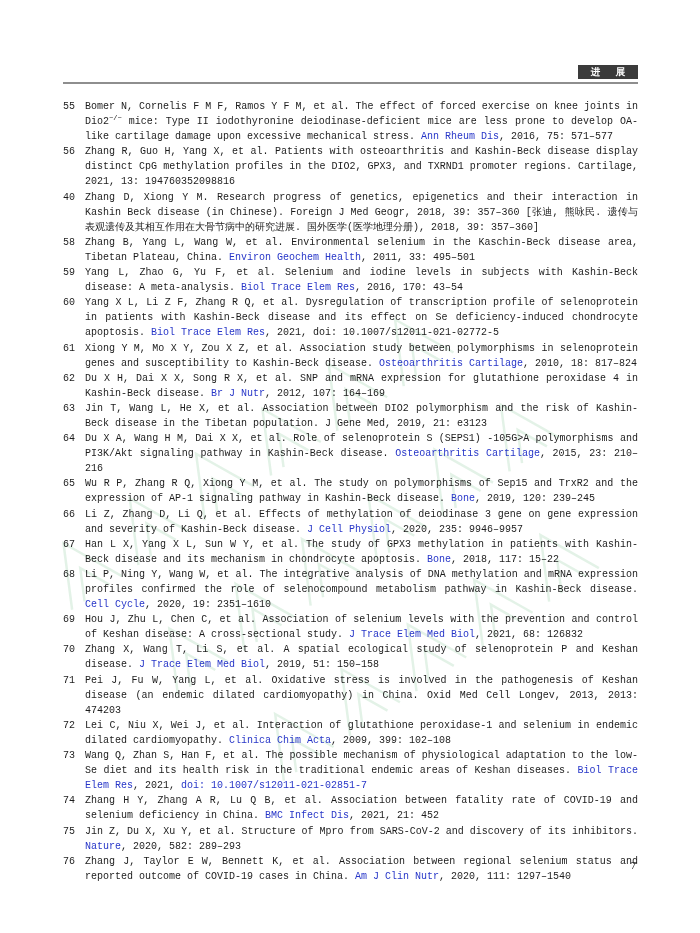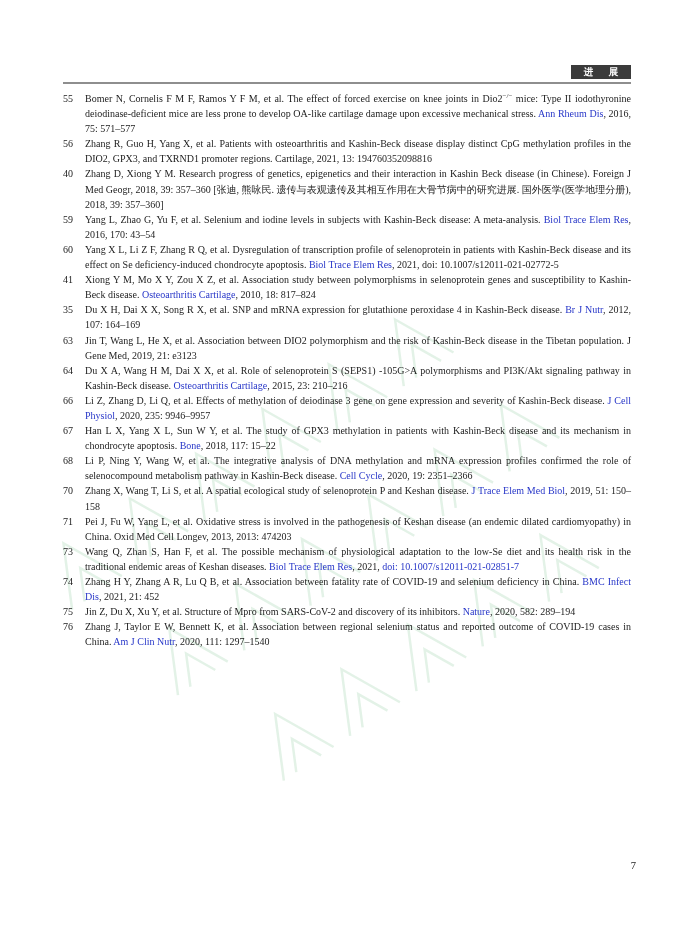--- a/index.html
+++ b/index.html
@@ -9,40 +9,41 @@
     position: relative;
     overflow: hidden;
     font-family: "Liberation Serif", "DejaVu Serif", serif;
     color: #1c1c1c;
   }
   .watermark-layer {
     position: absolute; left: 0; top: 0; width: 700px; height: 933px;
     z-index: 0; pointer-events: none;
   }
   .content {
-    position: absolute; left: 63px; right: 69px; top: 64px;
+    position: absolute; left: 63px; right: 62px; top: 64px;
     z-index: 1;
   }
   .header-row {
     display: flex; justify-content: flex-end; align-items: center;
     height: 15px;
   }
   .header-tag {
     background: #3b3b3b; color: #ffffff;
     font-family: "DejaVu Sans", sans-serif;
     font-size: 9.5px; font-weight: bold;
     letter-spacing: 6px; line-height: 14px;
     padding: 0 6px 0 12px;
     min-width: 42px; text-align: center;
   }
   .header-rule {
     margin-top: 3px; height: 2px; background: #8e8e8e;
   }
   .refs {
-    margin-top: 7px;
+    margin-top: 15px;
+    font-family: Liberation Mono, monospace;
   }
   .ref-item {
     display: flex;
     font-size: 10px;
     line-height: 15.1px;
   }
   .ref-num {
     width: 15px; flex: 0 0 15px;
     padding-right: 7px;
     text-align: left;
@@ -96,74 +97,90 @@
       </div>
       <div class="ref-item">
         <div class="ref-num">56</div>
         <div class="ref-body"><span>Zhang R, Guo H, Yang X, et al. Patients with osteoarthritis and Kashin-Beck disease display distinct CpG methylation profiles in the DIO2, GPX3, and TXRND1 promoter regions. Cartilage, 2021, 13: 194760352098816</span></div>
       </div>
       <div class="ref-item">
         <div class="ref-num">40</div>
         <div class="ref-body"><span>Zhang D, Xiong Y M. Research progress of genetics, epigenetics and their interaction in Kashin Beck disease (in Chinese). Foreign J Med Geogr, 2018, 39: 357–360 [张迪, 熊咏民. 遗传与表观遗传及其相互作用在大骨节病中的研究进展. 国外医学(医学地理分册), 2018, 39: 357–360]</span></div>
       </div>
       <div class="ref-item">
+        <div class="ref-num">58</div>
+        <div class="ref-body"><span>Zhang B, Yang L, Wang W, et al. Environmental selenium in the Kaschin-Beck disease area, Tibetan Plateau, China. </span><span class="jlink">Environ Geochem Health</span><span>, 2011, 33: 495–501</span></div>
+      </div>
+      <div class="ref-item">
         <div class="ref-num">59</div>
         <div class="ref-body"><span>Yang L, Zhao G, Yu F, et al. Selenium and iodine levels in subjects with Kashin-Beck disease: A meta-analysis. </span><span class="jlink">Biol Trace Elem Res</span><span>, 2016, 170: 43–54</span></div>
       </div>
       <div class="ref-item">
         <div class="ref-num">60</div>
         <div class="ref-body"><span>Yang X L, Li Z F, Zhang R Q, et al. Dysregulation of transcription profile of selenoprotein in patients with Kashin-Beck disease and its effect on Se deficiency-induced chondrocyte apoptosis. </span><span class="jlink">Biol Trace Elem Res</span><span>, 2021, doi: 10.1007/s12011-021-02772-5</span></div>
       </div>
       <div class="ref-item">
-        <div class="ref-num">41</div>
+        <div class="ref-num">61</div>
         <div class="ref-body"><span>Xiong Y M, Mo X Y, Zou X Z, et al. Association study between polymorphisms in selenoprotein genes and susceptibility to Kashin-Beck disease. </span><span class="jlink">Osteoarthritis Cartilage</span><span>, 2010, 18: 817–824</span></div>
       </div>
       <div class="ref-item">
-        <div class="ref-num">35</div>
+        <div class="ref-num">62</div>
         <div class="ref-body"><span>Du X H, Dai X X, Song R X, et al. SNP and mRNA expression for glutathione peroxidase 4 in Kashin-Beck disease. </span><span class="jlink">Br J Nutr</span><span>, 2012, 107: 164–169</span></div>
       </div>
       <div class="ref-item">
         <div class="ref-num">63</div>
         <div class="ref-body"><span>Jin T, Wang L, He X, et al. Association between DIO2 polymorphism and the risk of Kashin-Beck disease in the Tibetan population. J Gene Med, 2019, 21: e3123</span></div>
       </div>
       <div class="ref-item">
         <div class="ref-num">64</div>
         <div class="ref-body"><span>Du X A, Wang H M, Dai X X, et al. Role of selenoprotein S (SEPS1) -105G&gt;A polymorphisms and PI3K/Akt signaling pathway in Kashin-Beck disease. </span><span class="jlink">Osteoarthritis Cartilage</span><span>, 2015, 23: 210–216</span></div>
       </div>
       <div class="ref-item">
+        <div class="ref-num">65</div>
+        <div class="ref-body"><span>Wu R P, Zhang R Q, Xiong Y M, et al. The study on polymorphisms of Sep15 and TrxR2 and the expression of AP-1 signaling pathway in Kashin-Beck disease. </span><span class="jlink">Bone</span><span>, 2019, 120: 239–245</span></div>
+      </div>
+      <div class="ref-item">
         <div class="ref-num">66</div>
         <div class="ref-body"><span>Li Z, Zhang D, Li Q, et al. Effects of methylation of deiodinase 3 gene on gene expression and severity of Kashin-Beck disease. </span><span class="jlink">J Cell Physiol</span><span>, 2020, 235: 9946–9957</span></div>
       </div>
       <div class="ref-item">
         <div class="ref-num">67</div>
         <div class="ref-body"><span>Han L X, Yang X L, Sun W Y, et al. The study of GPX3 methylation in patients with Kashin-Beck disease and its mechanism in chondrocyte apoptosis. </span><span class="jlink">Bone</span><span>, 2018, 117: 15–22</span></div>
       </div>
       <div class="ref-item">
         <div class="ref-num">68</div>
-        <div class="ref-body"><span>Li P, Ning Y, Wang W, et al. The integrative analysis of DNA methylation and mRNA expression profiles confirmed the role of selenocompound metabolism pathway in Kashin-Beck disease. </span><span class="jlink">Cell Cycle</span><span>, 2020, 19: 2351–2366</span></div>
+        <div class="ref-body"><span>Li P, Ning Y, Wang W, et al. The integrative analysis of DNA methylation and mRNA expression profiles confirmed the role of selenocompound metabolism pathway in Kashin-Beck disease. </span><span class="jlink">Cell Cycle</span><span>, 2020, 19: 2351–1610</span></div>
+      </div>
+      <div class="ref-item">
+        <div class="ref-num">69</div>
+        <div class="ref-body"><span>Hou J, Zhu L, Chen C, et al. Association of selenium levels with the prevention and control of Keshan disease: A cross-sectional study. </span><span class="jlink">J Trace Elem Med Biol</span><span>, 2021, 68: 126832</span></div>
       </div>
       <div class="ref-item">
         <div class="ref-num">70</div>
         <div class="ref-body"><span>Zhang X, Wang T, Li S, et al. A spatial ecological study of selenoprotein P and Keshan disease. </span><span class="jlink">J Trace Elem Med Biol</span><span>, 2019, 51: 150–158</span></div>
       </div>
       <div class="ref-item">
         <div class="ref-num">71</div>
         <div class="ref-body"><span>Pei J, Fu W, Yang L, et al. Oxidative stress is involved in the pathogenesis of Keshan disease (an endemic dilated cardiomyopathy) in China. Oxid Med Cell Longev, 2013, 2013: 474203</span></div>
+      </div>
+      <div class="ref-item">
+        <div class="ref-num">72</div>
+        <div class="ref-body"><span>Lei C, Niu X, Wei J, et al. Interaction of glutathione peroxidase-1 and selenium in endemic dilated cardiomyopathy. </span><span class="jlink">Clinica Chim Acta</span><span>, 2009, 399: 102–108</span></div>
       </div>
       <div class="ref-item">
         <div class="ref-num">73</div>
         <div class="ref-body"><span>Wang Q, Zhan S, Han F, et al. The possible mechanism of physiological adaptation to the low-Se diet and its health risk in the traditional endemic areas of Keshan diseases. </span><span class="jlink">Biol Trace Elem Res</span><span>, 2021, </span><span class="jlink">doi: 10.1007/s12011-021-02851-7</span></div>
       </div>
       <div class="ref-item">
         <div class="ref-num">74</div>
         <div class="ref-body"><span>Zhang H Y, Zhang A R, Lu Q B, et al. Association between fatality rate of COVID-19 and selenium deficiency in China. </span><span class="jlink">BMC Infect Dis</span><span>, 2021, 21: 452</span></div>
       </div>
       <div class="ref-item">
         <div class="ref-num">75</div>
-        <div class="ref-body"><span>Jin Z, Du X, Xu Y, et al. Structure of Mpro from SARS-CoV-2 and discovery of its inhibitors. </span><span class="jlink">Nature</span><span>, 2020, 582: 289–194</span></div>
+        <div class="ref-body"><span>Jin Z, Du X, Xu Y, et al. Structure of Mpro from SARS-CoV-2 and discovery of its inhibitors. </span><span class="jlink">Nature</span><span>, 2020, 582: 289–293</span></div>
       </div>
       <div class="ref-item">
         <div class="ref-num">76</div>
         <div class="ref-body"><span>Zhang J, Taylor E W, Bennett K, et al. Association between regional selenium status and reported outcome of COVID-19 cases in China. </span><span class="jlink">Am J Clin Nutr</span><span>, 2020, 111: 1297–1540</span></div>
       </div>
     </div>
 </div>
 
 <div class="page-number">7</div>
 

